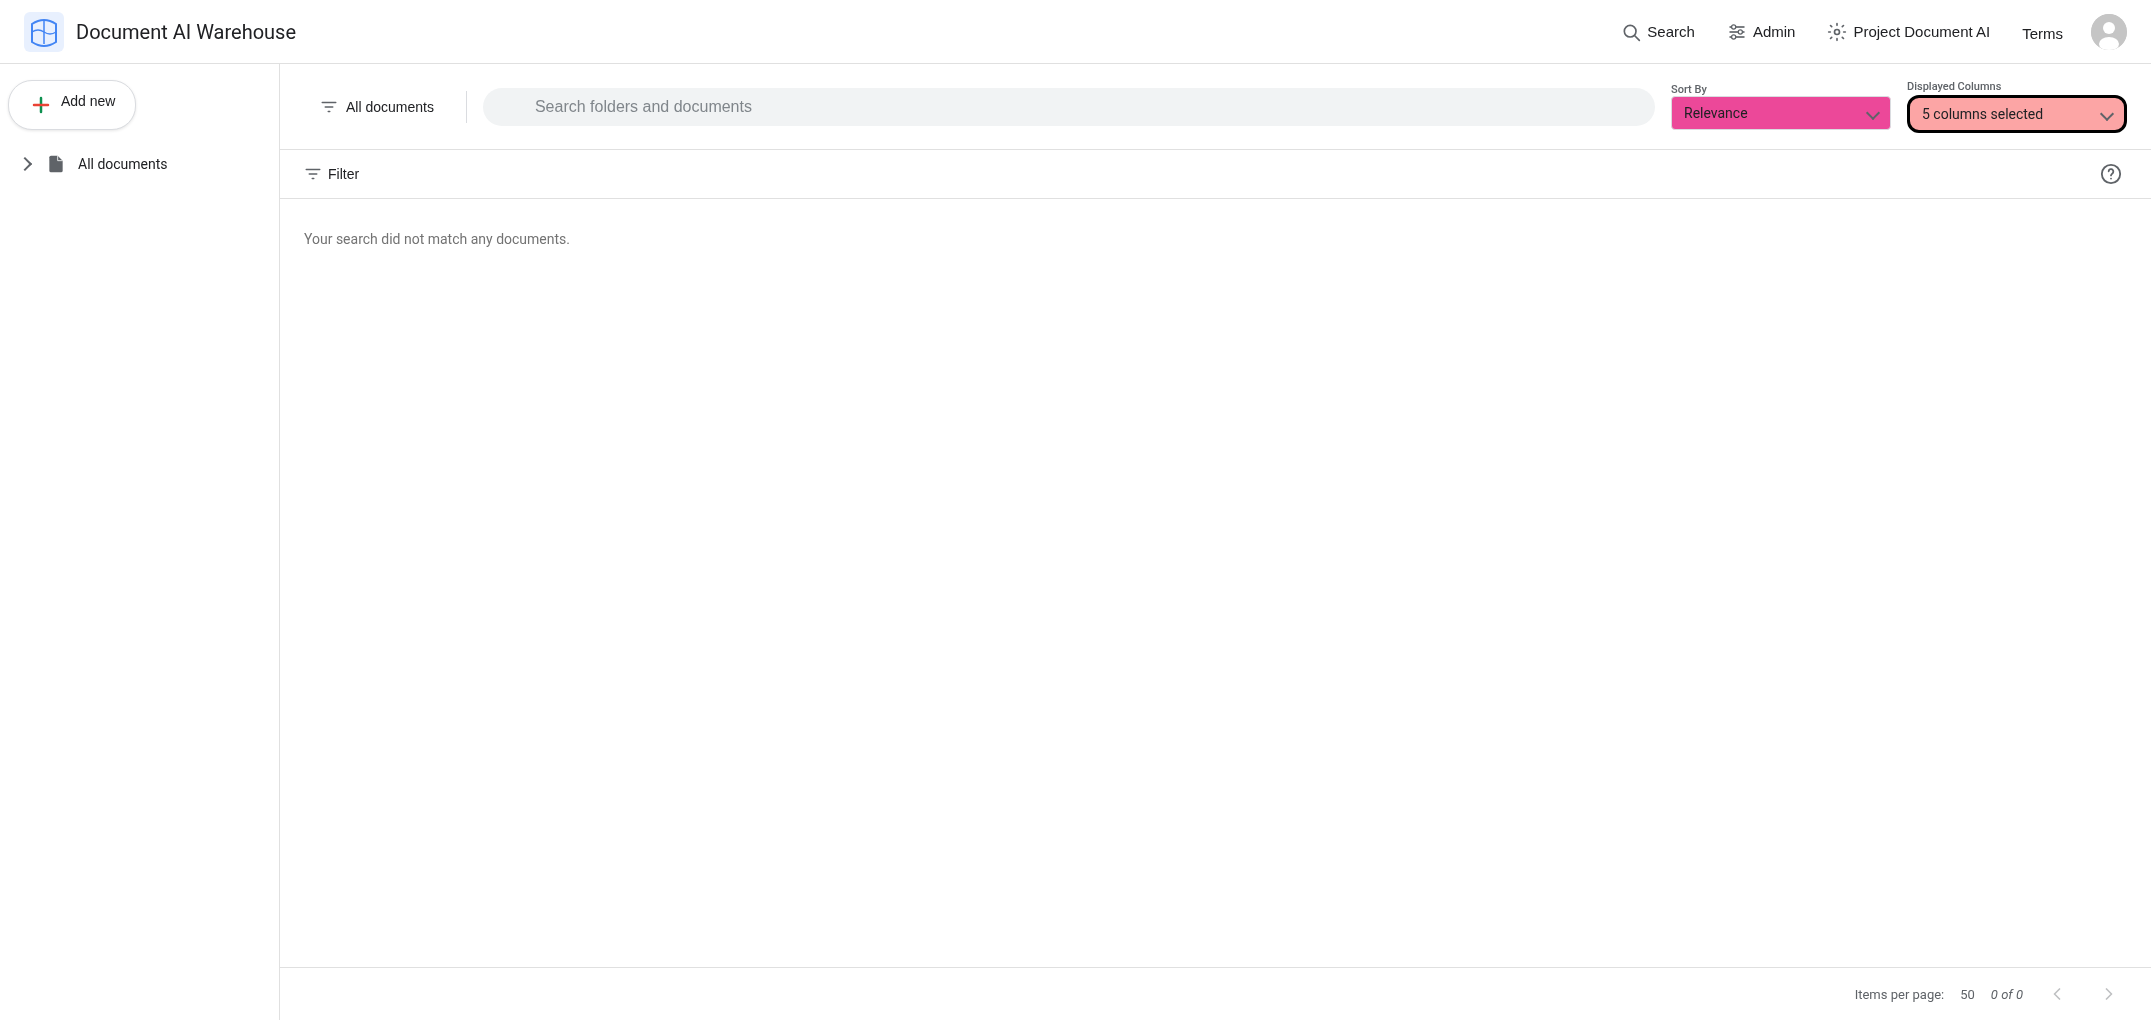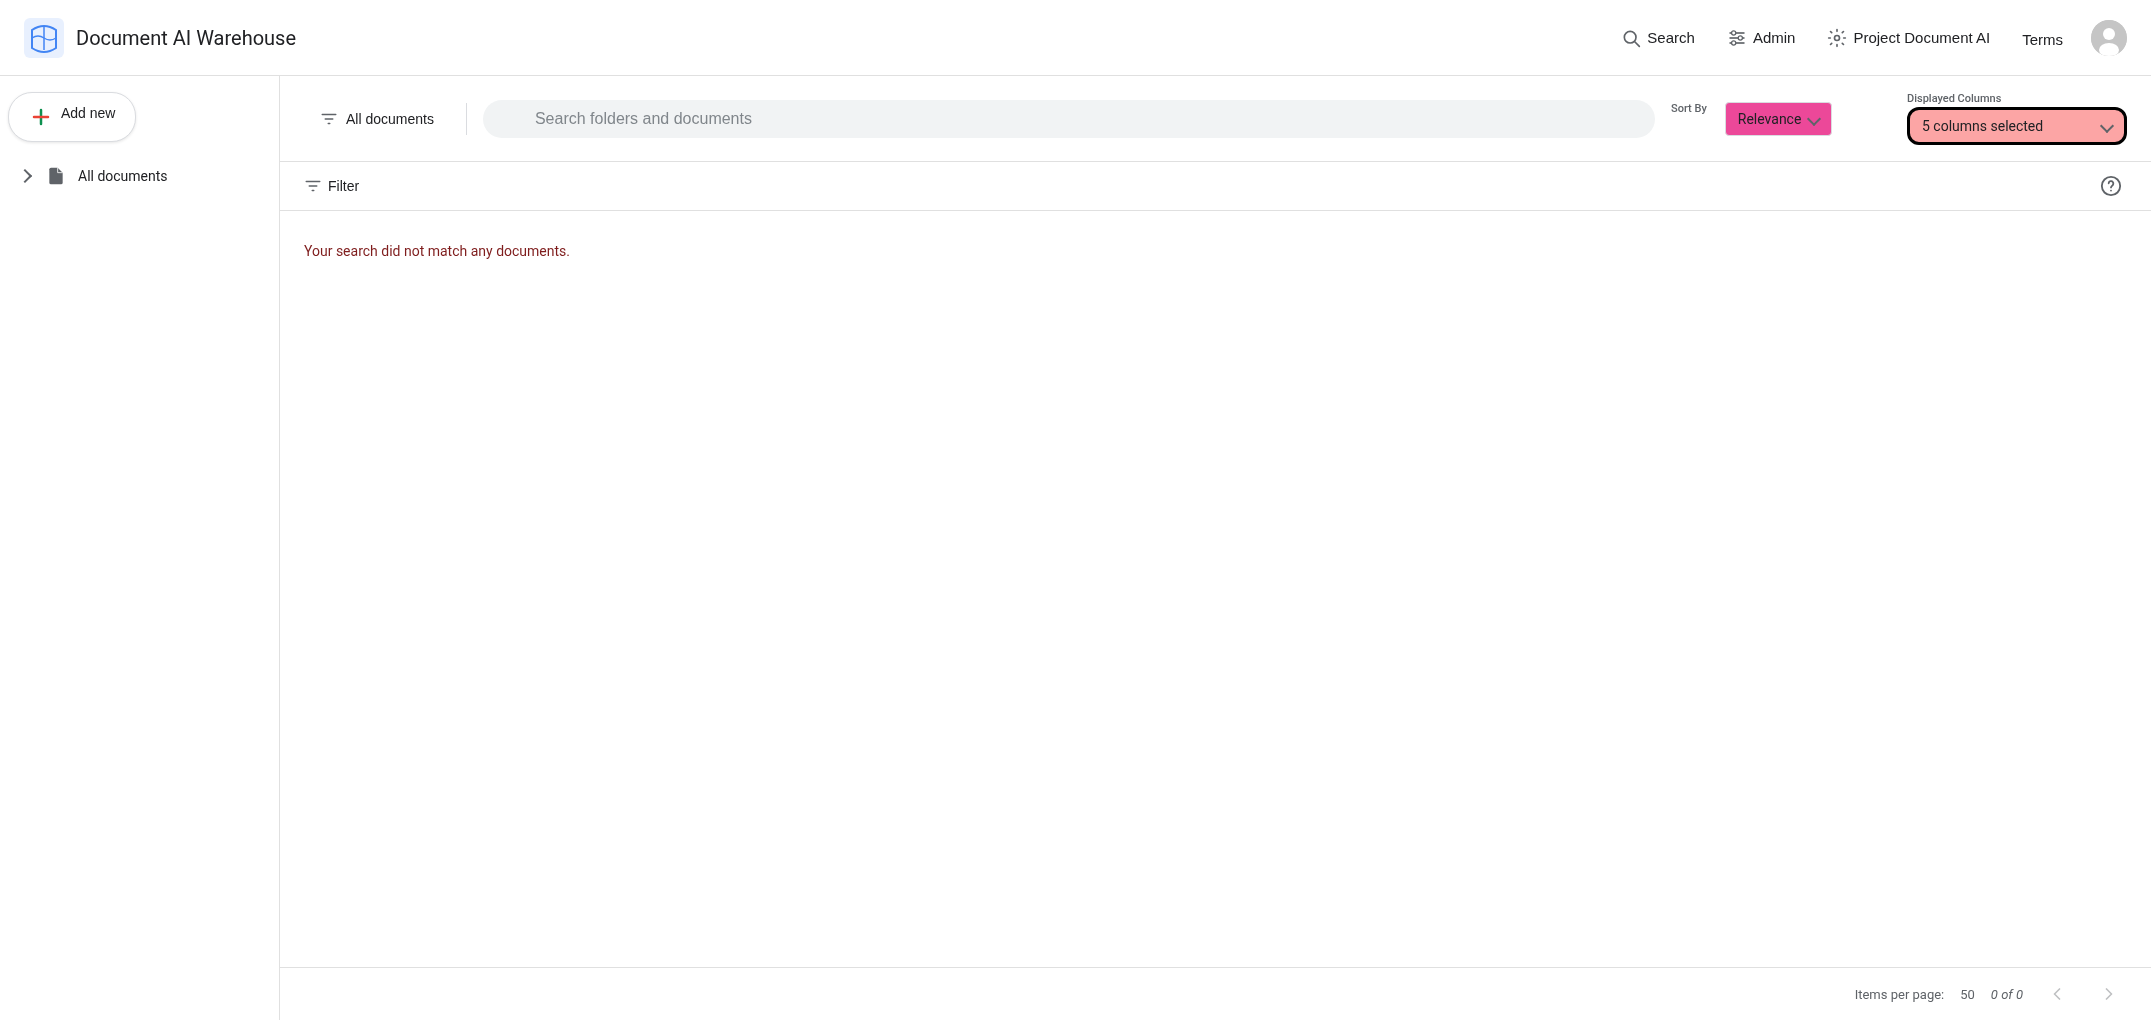--- a/index.html
+++ b/index.html
@@ -3,21 +3,21 @@
   <meta charset="utf-8">
   <style>
     * { box-sizing: border-box; margin: 0; padding: 0; }
     body { font-family: 'Google Sans', Roboto, Arial, sans-serif; font-size: 14px; color: #202124; background: #fff; height: 100vh; display: flex; flex-direction: column; }
 
     
     .top-nav {
       display: flex;
       align-items: center;
       padding: 0 24px;
-      height: 76px;
+      height: 64px;
       border-bottom: 1px solid #e0e0e0;
       flex-shrink: 0;
     }
     .nav-logo {
       display: flex;
       align-items: center;
       gap: 12px;
       margin-right: auto;
     }
     .nav-logo-icon {
@@ -167,22 +167,22 @@
       background: transparent;
       outline: none;
       font-size: 16px;
       color: #202124;
       width: 100%;
       margin-left: 32px;
     }
     .search-input-wrap input::placeholder { color: #80868b; }
     .sort-by-wrap {
       display: flex;
-      flex-direction: row;
-      gap: 18px;
+      flex-direction: column;
+      gap: 0;
       min-width: 220px;
     }
     .sort-label {
       font-size: 11px;
       color: #5f6368;
       font-weight: 500;
     }
     .sort-select {
       display: flex;
       align-items: center;
@@ -258,21 +258,21 @@
       color: #5f6368;
       font-size: 18px;
     }
 
     
     .empty-state {
       flex: 1;
       display: flex;
       align-items: flex-start;
       padding: 32px 24px;
-      color: #7f1d1d;
+      color: #737373;
       font-size: 14px;
     }
 
     
     .footer {
       display: flex;
       align-items: center;
       justify-content: flex-end;
       padding: 12px 24px;
       border-top: 1px solid #e0e0e0;

